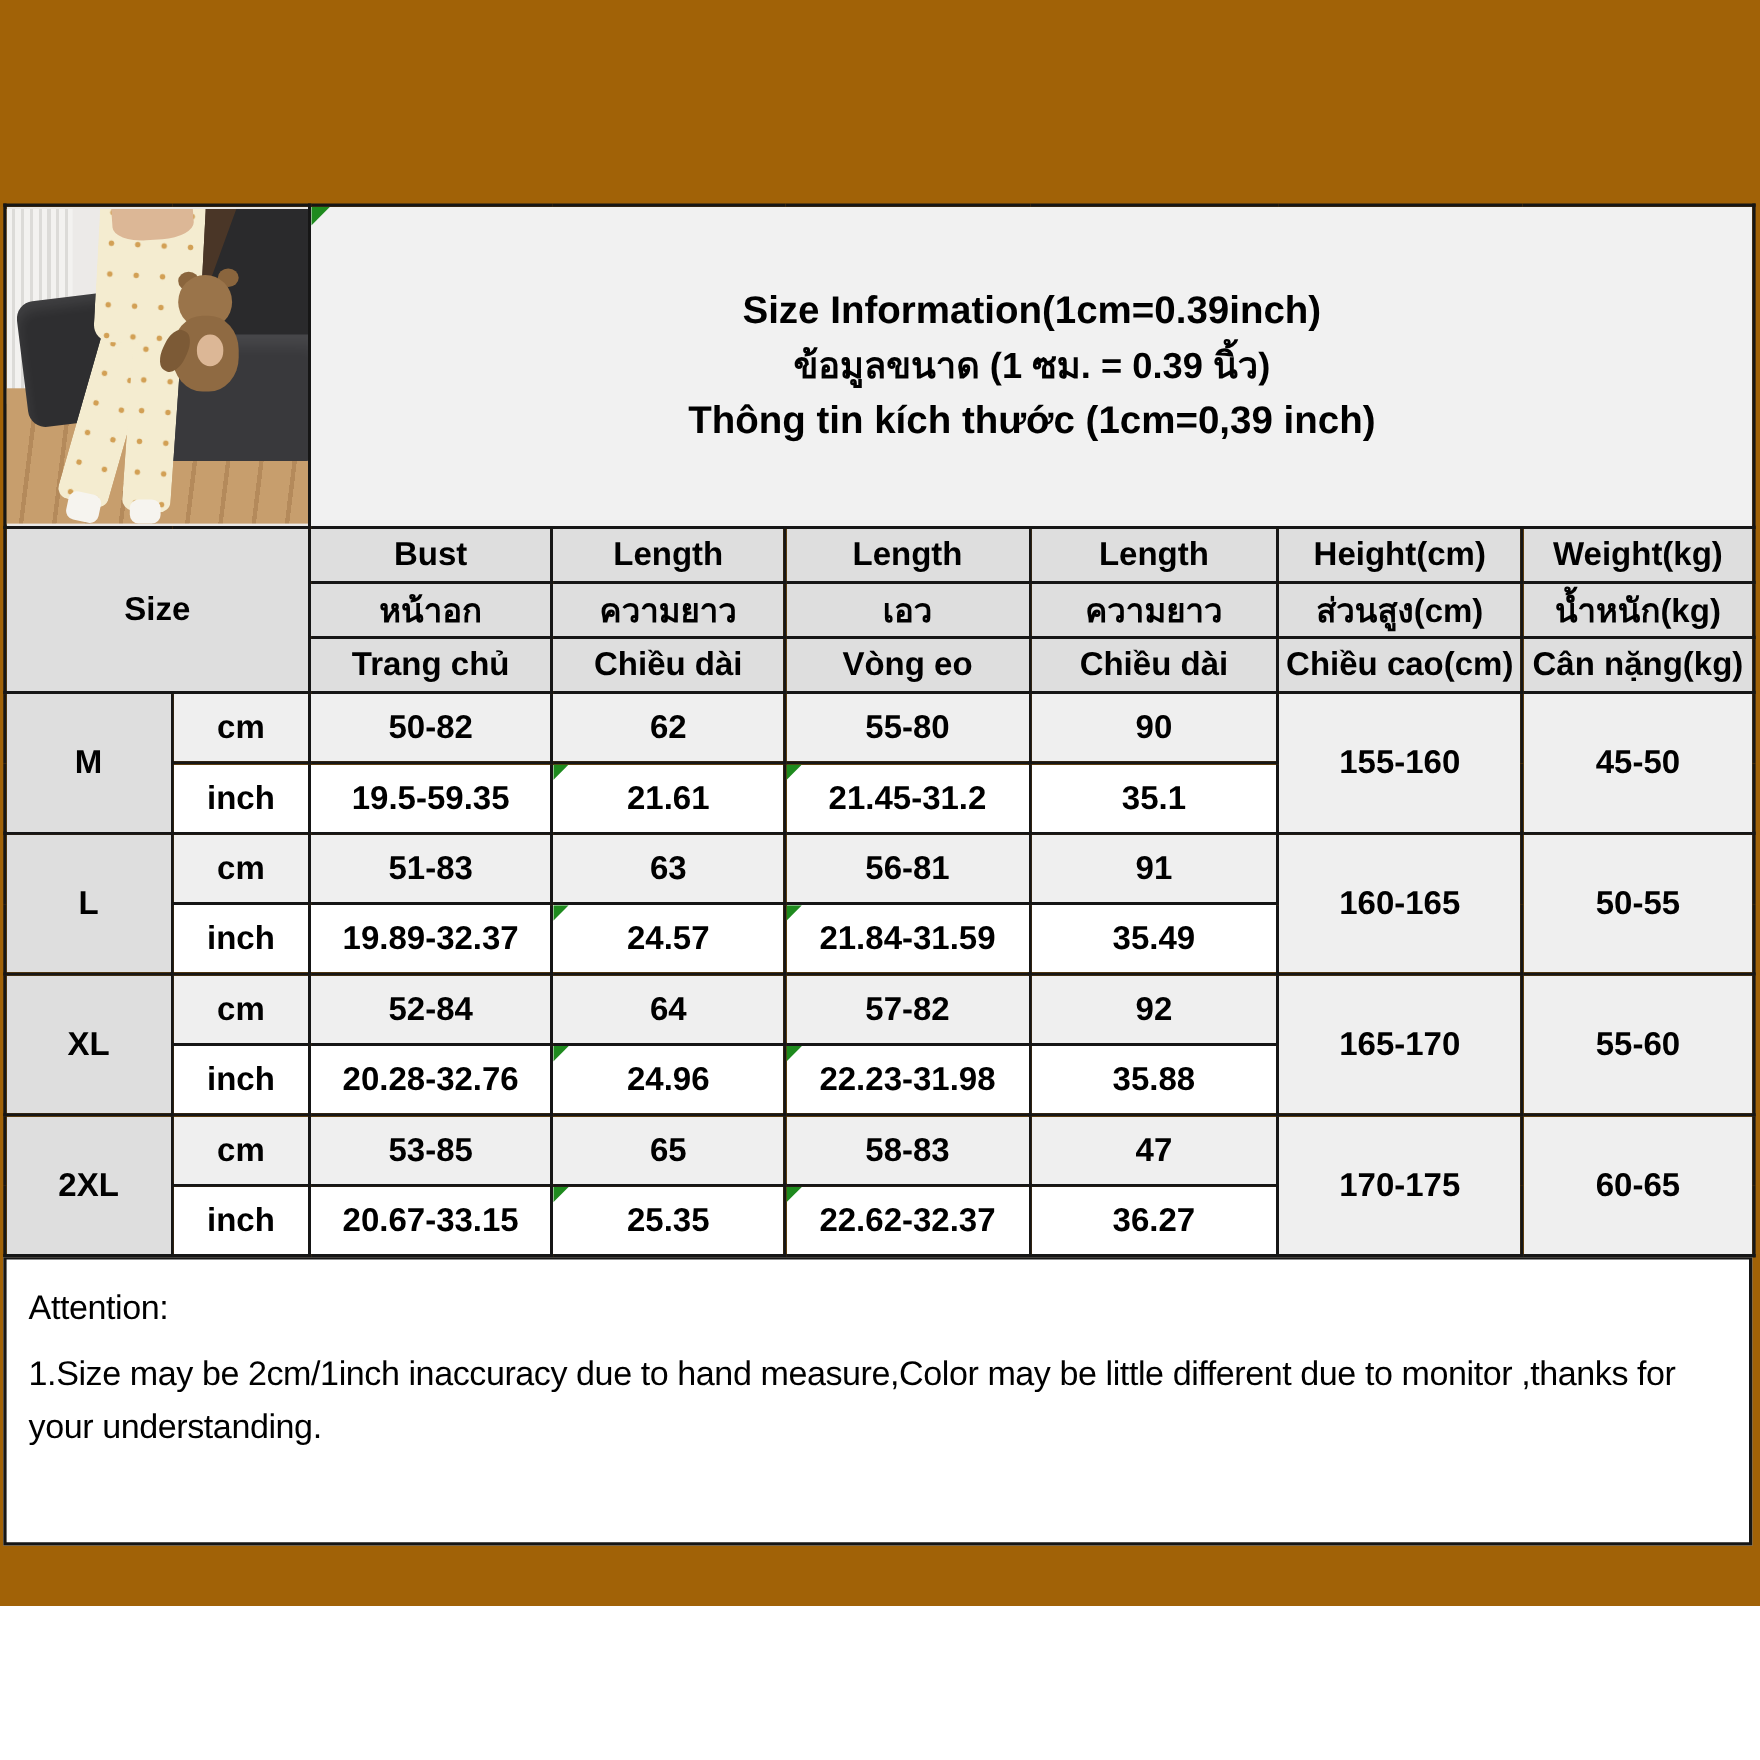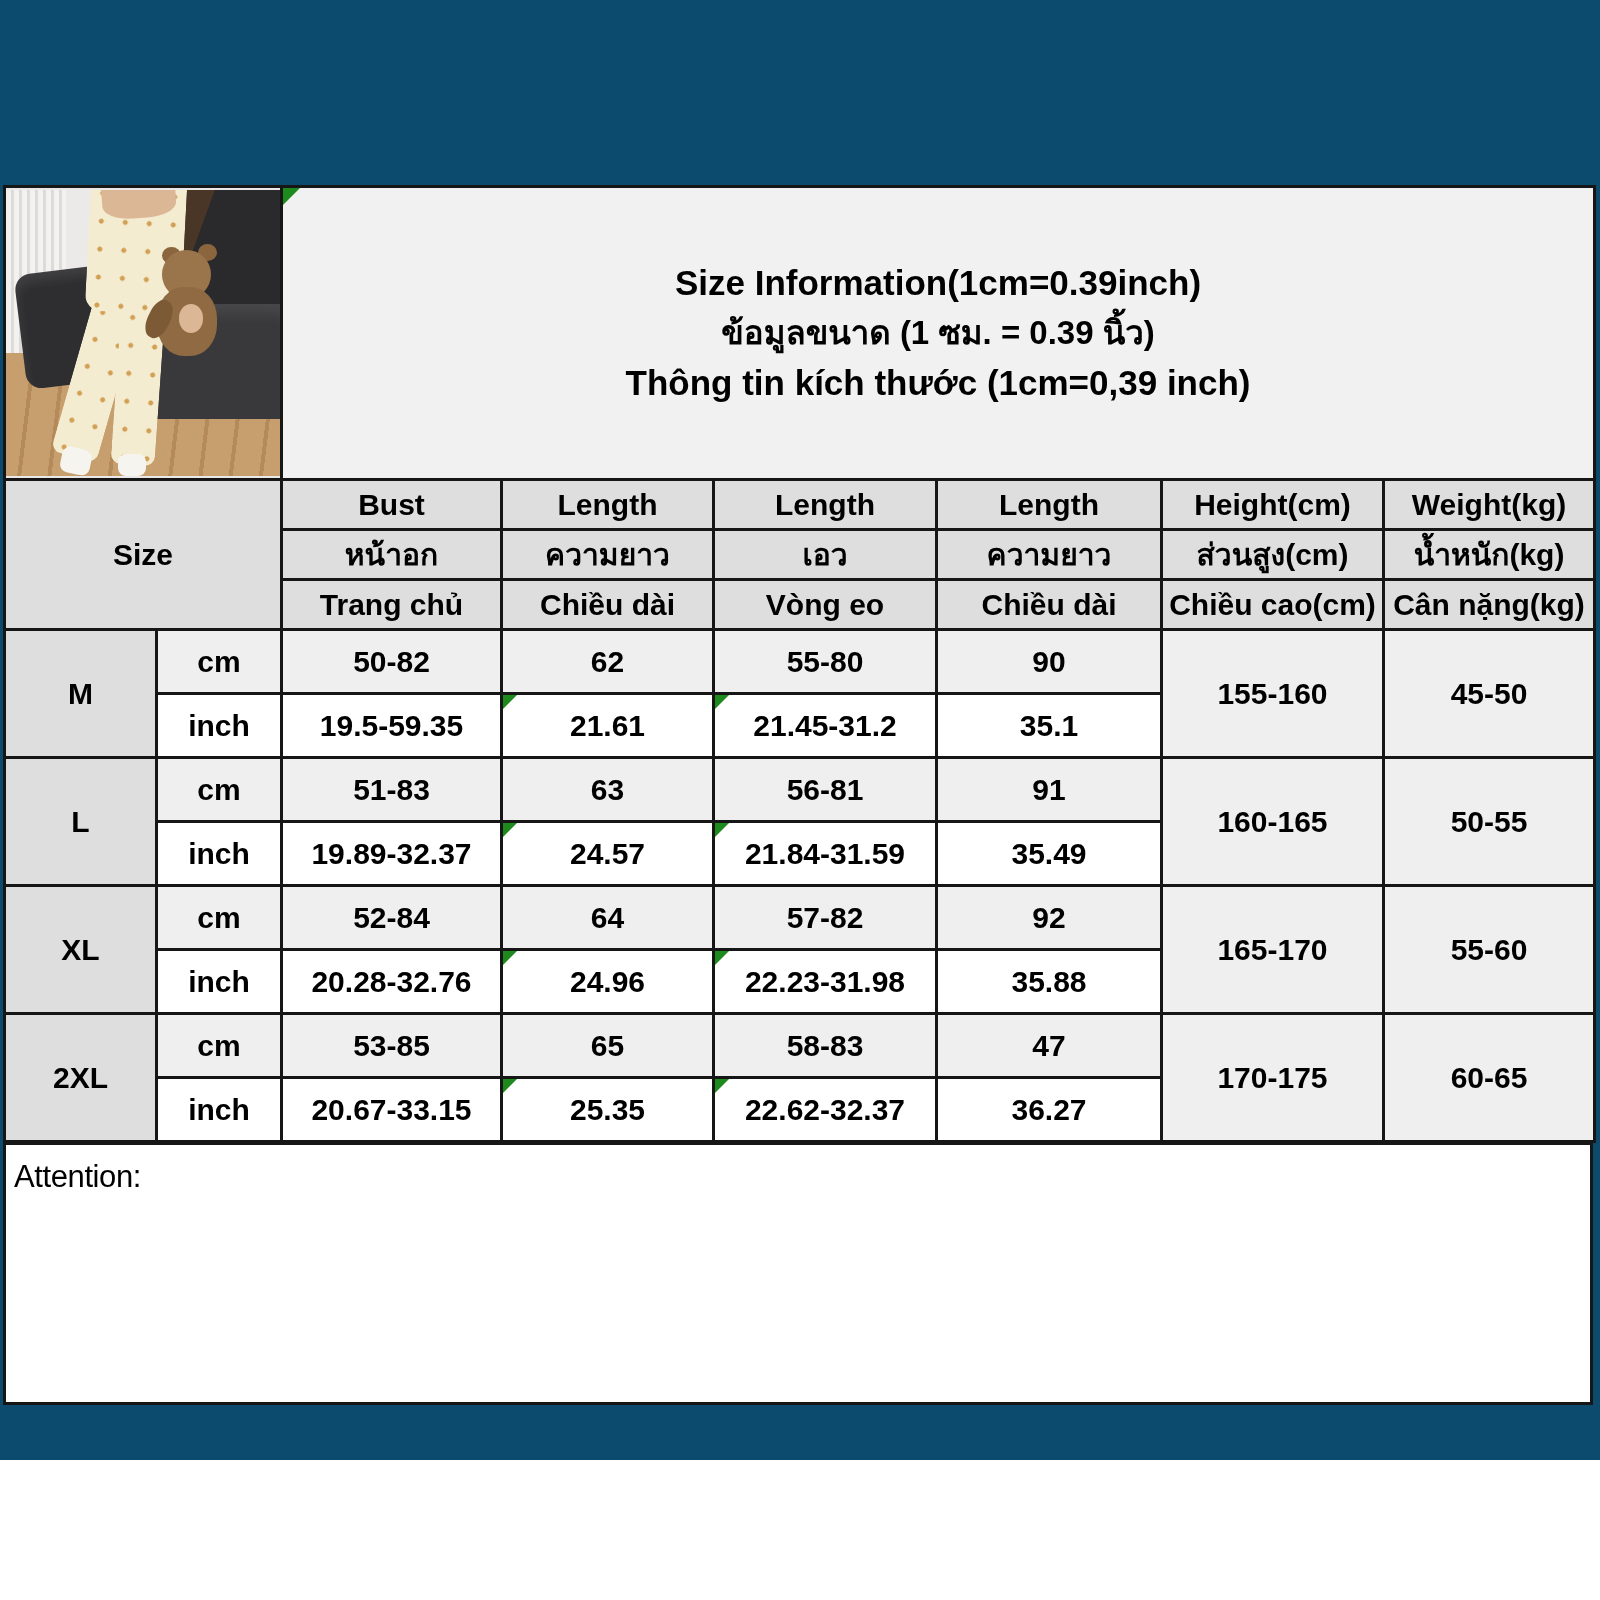--- a/index.html
+++ b/index.html
@@ -1,21 +1,21 @@
 <!DOCTYPE html>
 <html><head>
 <meta charset="utf-8">
 <style>
   html,body{margin:0;padding:0;}
   body{
     width:1600px;height:1600px;background:#ffffff;
     font-family:"Liberation Sans","DejaVu Sans",sans-serif;
     color:#000;
   }
-  #canvas{position:relative;width:1600px;height:1460px;background:#0c4a6e;overflow:hidden;}
+  #canvas{position:relative;width:1600px;height:1460px;background:#a16207;overflow:hidden;}
   .content{position:absolute;left:3px;top:185px;width:1590px;}
 
   table.sizechart{
     border-collapse:collapse;table-layout:fixed;width:1590px;
   }
   table.sizechart td{
     border:3px solid #161616;
     text-align:center;vertical-align:middle;
     font-weight:bold;font-size:30px;
     padding:0;overflow:hidden;position:relative;
@@ -42,21 +42,21 @@
   }
   .corner-flag.big{border-top-width:17px;border-right-width:17px;}
 
   .attention-box{
     box-sizing:border-box;width:1590px;height:262px;
     border:3px solid #161616;border-top-width:2px;
     background:#ffffff;
     padding:8px 10px 0 8px;
     font-size:31px;line-height:48px;letter-spacing:-0.4px;
   }
-  .attention-box p{margin:0;}
+  .attention-box p{margin:12px;}
 
   
   .scene{position:relative;width:100%;height:287px;background:#eceae8;overflow:hidden;}
   .radiator{position:absolute;left:0;top:0;width:22%;height:62%;
     background:repeating-linear-gradient(90deg,#f3f2f0 0 5px,#dcdbd8 5px 8px);}
   .floor{position:absolute;left:0;top:57%;width:100%;height:43%;
     background:repeating-linear-gradient(97deg,#c79e6d 0 26px,#b48a5b 26px 30px);}
   .sofa-back{position:absolute;left:46%;top:-5%;width:60%;height:55%;background:#2a2a2c;border-radius:10px;
     box-shadow:inset 0 8px 14px rgba(255,255,255,0.07);}
   .sofa-seat{position:absolute;left:50%;top:40%;width:54%;height:40%;background:#39393c;border-radius:12px;
@@ -230,16 +230,17 @@
         <td class="v-inch">20.67-33.15</td>
         <td class="v-inch"><span class="corner-flag"></span><span>25.35</span></td>
         <td class="v-inch"><span class="corner-flag"></span><span>22.62-32.37</span></td>
         <td class="v-inch">36.27</td>
       </tr>
     </tbody>
       </table>
 
     <div class="attention-box">
       <p>Attention:</p>
+      <p>1.Size may be 2cm/1inch inaccuracy due to hand measure,Color may be little different due to monitor ,thanks for your understanding.</p>
     </div>
 
   </div>
 </div>
 
 </body></html>

